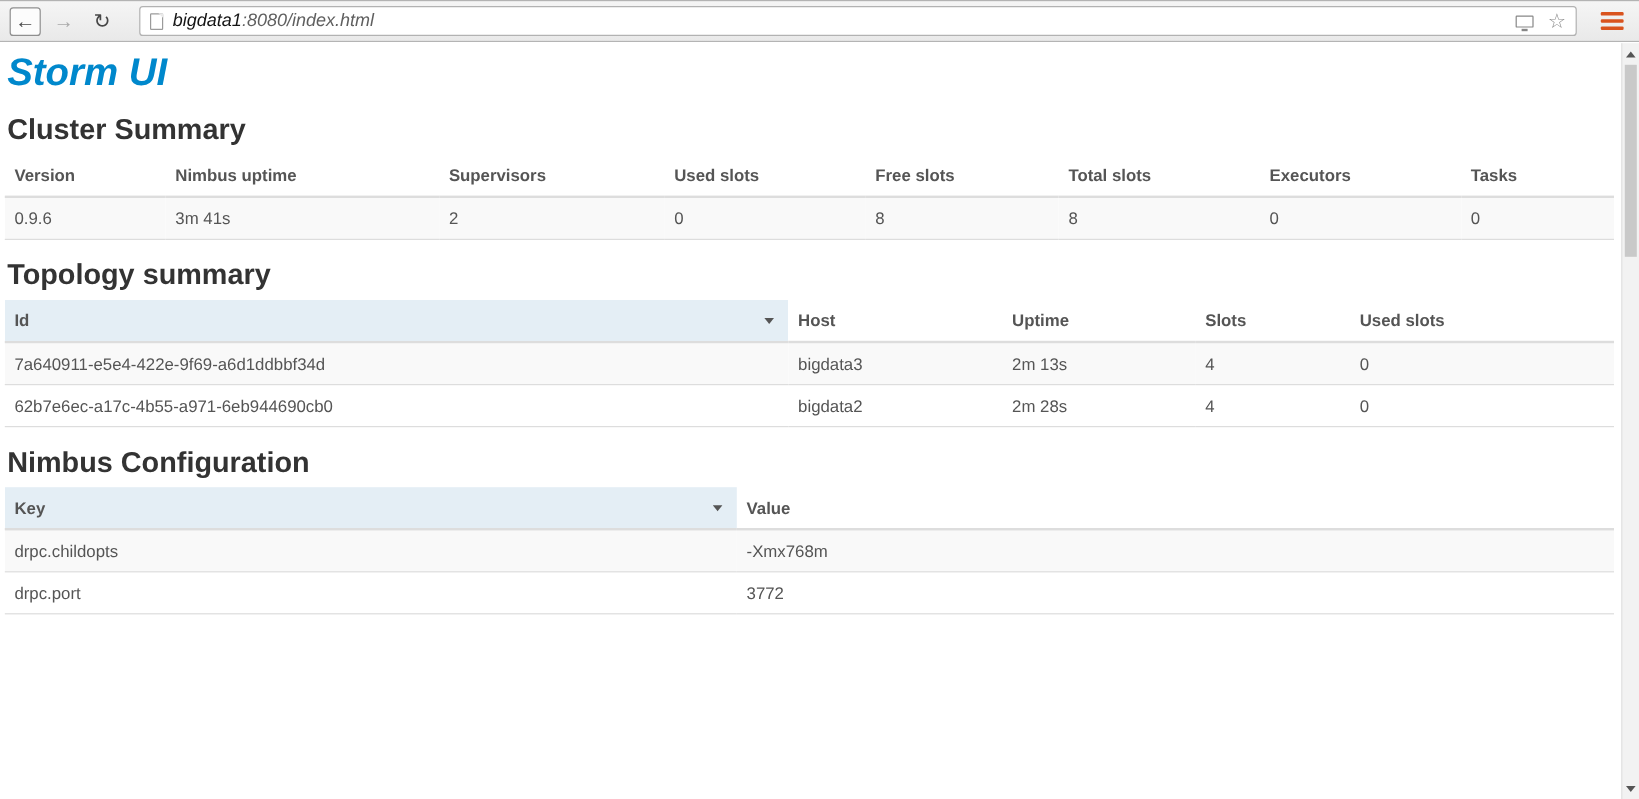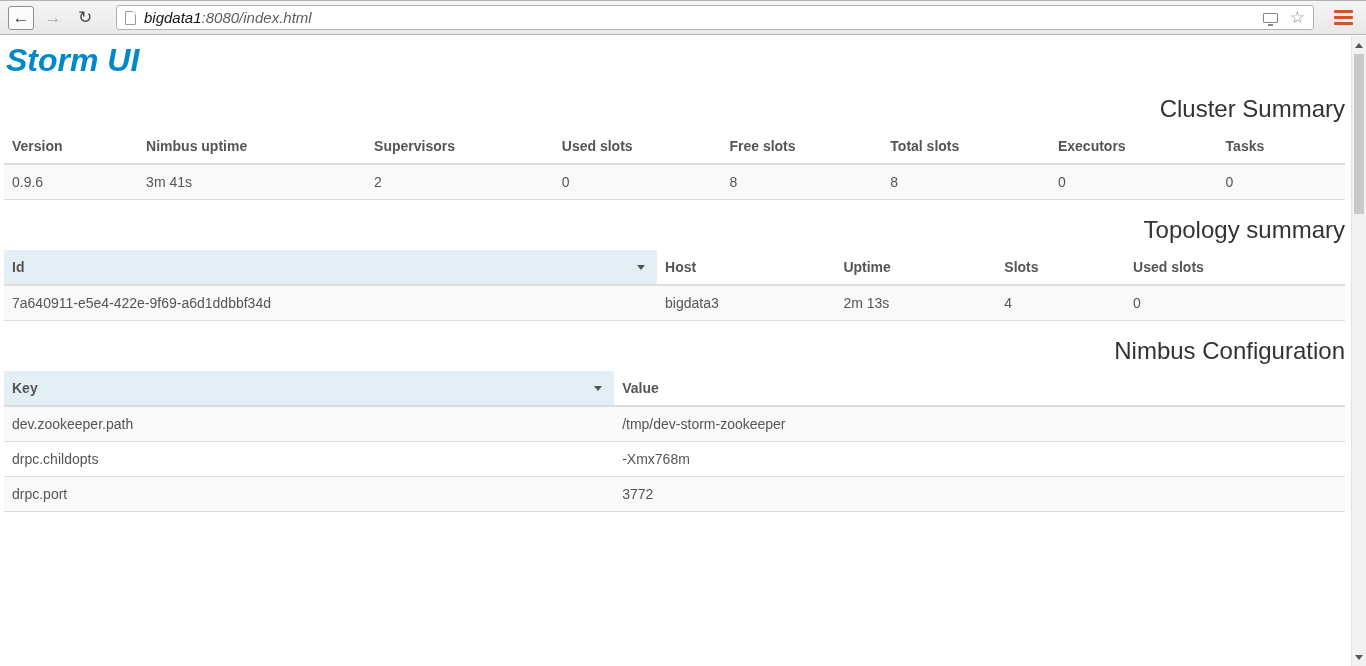--- a/index.html
+++ b/index.html
@@ -60,22 +60,22 @@
   
   .content {
     position: absolute; top: 36px; left: 0; right: 15px; bottom: 0;
     overflow: hidden; padding: 0 6px 0 4px; background: #fff;
   }
   h1 {
     font-size: 32px; font-weight: bold; color: var(--accent-blue, #0088cc);
     margin: 6px 0 12px; padding-left: 2px; cursor: pointer; font-style: italic;
   }
   h2 {
-    font-size: 24px; font-weight: normal; color: #333;
-    margin: 16px 0 6px; padding-left: 2px; text-align: right;
+    font-size: 24px; font-weight: bold; color: #333;
+    margin: 16px 0 6px; padding-left: 2px;
   }
   table {
     width: 100%; table-layout: fixed; border-collapse: collapse;
     font-size: 14px; color: #555; margin-bottom: 2px;
   }
   thead th {
     text-align: left; padding: 9px 8px; font-weight: bold; color: #555;
     border-bottom: 2px solid #dddddd; position: relative; cursor: pointer;
     white-space: nowrap; overflow: hidden;
   }
@@ -212,43 +212,46 @@
           </tr>
         </thead>
         <tbody>
           <tr>
             <td>7a640911-e5e4-422e-9f69-a6d1ddbbf34d</td>
             <td>bigdata3</td>
             <td>2m 13s</td>
             <td>4</td>
             <td>0</td>
           </tr>
+          <tr>
+            <td>62b7e6ec-a17c-4b55-a971-6eb944690cb0</td>
+            <td>bigdata2</td>
+            <td>2m 28s</td>
+            <td>4</td>
+            <td>0</td>
+          </tr>
         </tbody>
       </table>
   </div>
 
   <div>
     <h2>Nimbus Configuration</h2>
     <table>
       <colgroup>
         <col style="width:45.5%">
           <col>
       </colgroup>
     <thead>
           <tr>
             <th class="sorted">Key<span class="sort-arrow"></span></th>
             <th>Value</th>
           </tr>
         </thead>
         <tbody>
           <tr>
-            <td>dev.zookeeper.path</td>
-            <td>/tmp/dev-storm-zookeeper</td>
-          </tr>
-          <tr>
             <td>drpc.childopts</td>
             <td>-Xmx768m</td>
           </tr>
           <tr>
             <td>drpc.port</td>
             <td>3772</td>
           </tr>
         </tbody>
       </table>
   </div>

